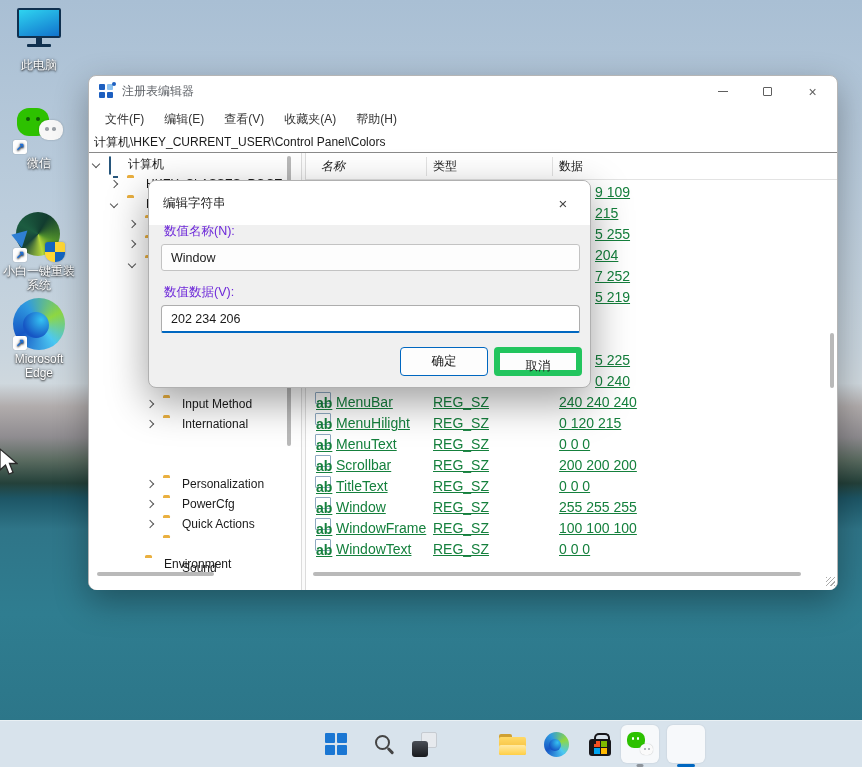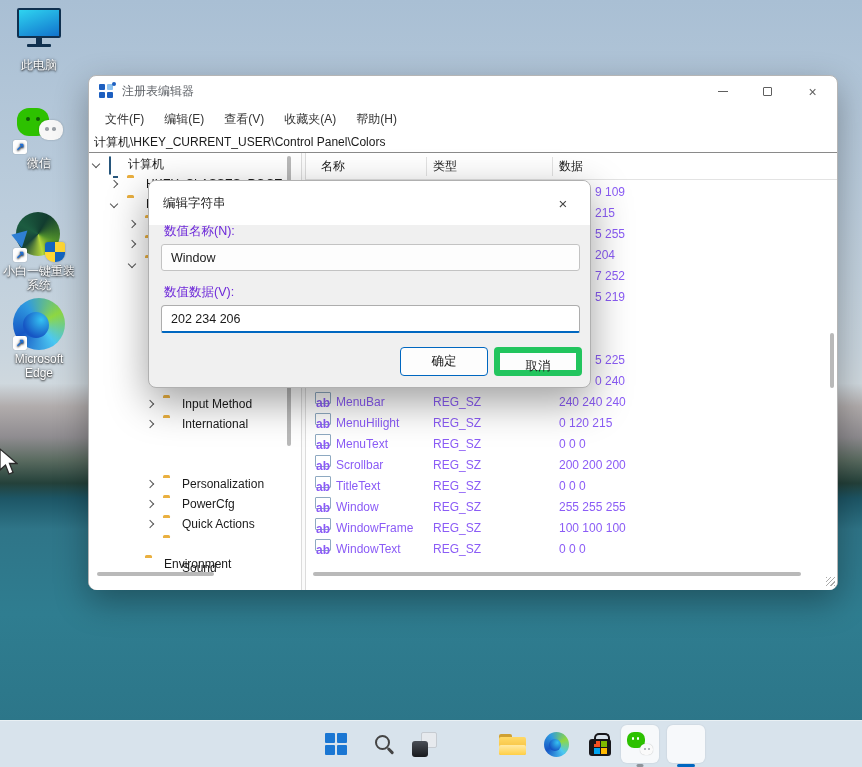--- a/index.html
+++ b/index.html
@@ -77,21 +77,21 @@
   .vthumb, .hthumb { position:absolute; background:#b9b9b9; border-radius:2px; }
   .divider { position:absolute; left:212px; top:0; width:5px; height:437px; background:#fbfbfb;
     border-left:1px solid #dcdcdc; border-right:1px solid #dcdcdc; }
 
   
   .list-pane { position:absolute; left:217px; top:0; width:533px; height:437px; }
   .list-header { position:relative; height:27px; border-bottom:1px solid #e3e3e3; }
   .list-header span { position:absolute; top:0; line-height:27px; font-size:12px; color:#1a1a1a; }
   .hsep { position:absolute; top:4px; width:1px; height:19px; background:#e3e3e3; }
   .lrow { position:absolute; width:533px; height:21px; }
-  .lrow span { position:absolute; top:0; line-height:21px; font-size:12px; color:#8b5cf6; white-space:nowrap; }
+  .lrow span { position:absolute; top:0; line-height:21px; font-size:14px; color:#15803d; white-space:nowrap;text-decoration:underline; }
   .ab-icon { position:absolute; left:9px; top:5px; width:16px; height:12px; background:#fff; border:1px solid #8ea9c1;
     border-radius:1px; color:#c0392b; font-size:8px; font-weight:bold; line-height:10px; text-align:center; }
   .lname { left:30px; } .ltype { left:127px; } .ldata { left:253px; } .ldata.partial { left:289px; }
   .grip { position:absolute; right:4px; bottom:4px; width:9px; height:9px;
     background:repeating-linear-gradient(135deg,#ababab 0 1px,transparent 1px 3px); }
 
   
   #dialog { position:absolute; left:148px; top:180px; width:443px; height:208px; background:#f0f0f0;
     border:1px solid #b0b0b0; border-radius:8px; box-shadow:0 14px 40px rgba(0,0,0,.38); z-index:50; overflow:hidden; }
   #dialog .dtitle { height:44px; background:#fff; display:flex; align-items:center; padding:0 14px; }
@@ -249,21 +249,21 @@
           <div class="trow" style="top: 341px;"><span class="chev right" style="left: 58px;"></span><span class="ticon folder" style="left: 74px;"></span><span class="tlabel" style="left: 93px;">PowerCfg</span></div>
           <div class="trow" style="top: 361px;"><span class="chev right" style="left: 58px;"></span><span class="ticon folder" style="left: 74px;"></span><span class="tlabel" style="left: 93px;">Quick Actions</span></div>
           <div class="trow" style="top: 381px;"><span class="ticon folder" style="left: 74px;"></span><span class="tlabel" style="left: 93px; margin-top: 24px;">Sound</span></div>
           <div class="trow" style="top: 401px;"><span class="ticon folder" style="left: 56px;"></span><span class="tlabel" style="left: 75px;">Environment</span></div>
         </div>
       <div class="vthumb" style="left:198px;top:3px;width:4px;height:290px;"></div>
       <div class="hthumb" style="left:8px;top:419px;width:117px;height:4px;"></div>
       <div class="divider"></div>
       <div class="list-pane">
         <div class="list-header" id="list-header">
-            <span style="left: 15px;">名称</span>
+            <span style="left: 15px; font-style: italic;">名称</span>
             <span style="left: 127px;">类型</span>
             <i class="hsep" style="left: 120px;"></i>
             <span style="left: 253px;">数据</span>
             <i class="hsep" style="left: 246px;"></i>
           </div>
         <div id="list-rows">
             <div class="lrow" style="top: 29px;">
               <span class="ldata partial">9 109</span>
             </div>
             <div class="lrow" style="top: 50px;">

